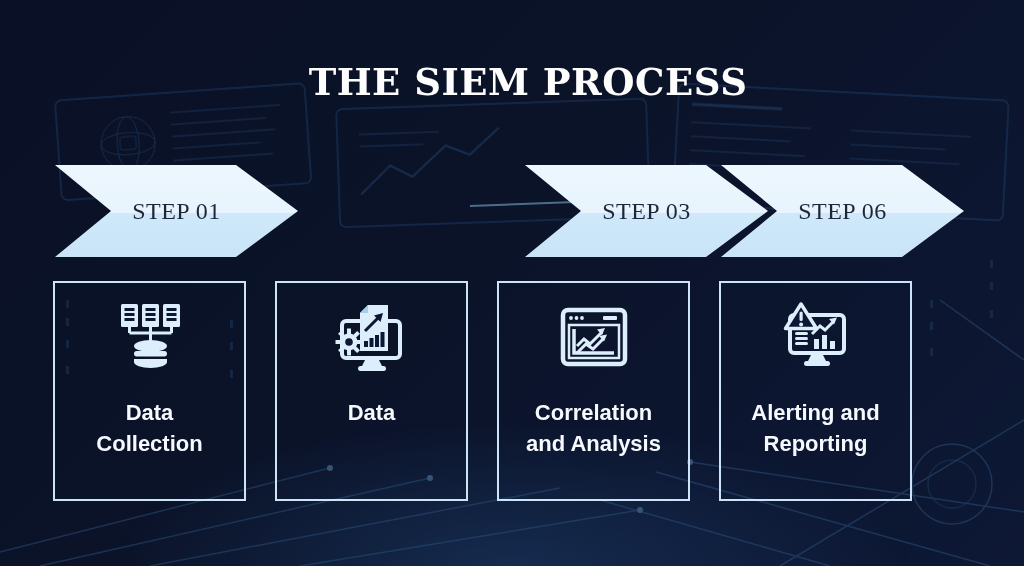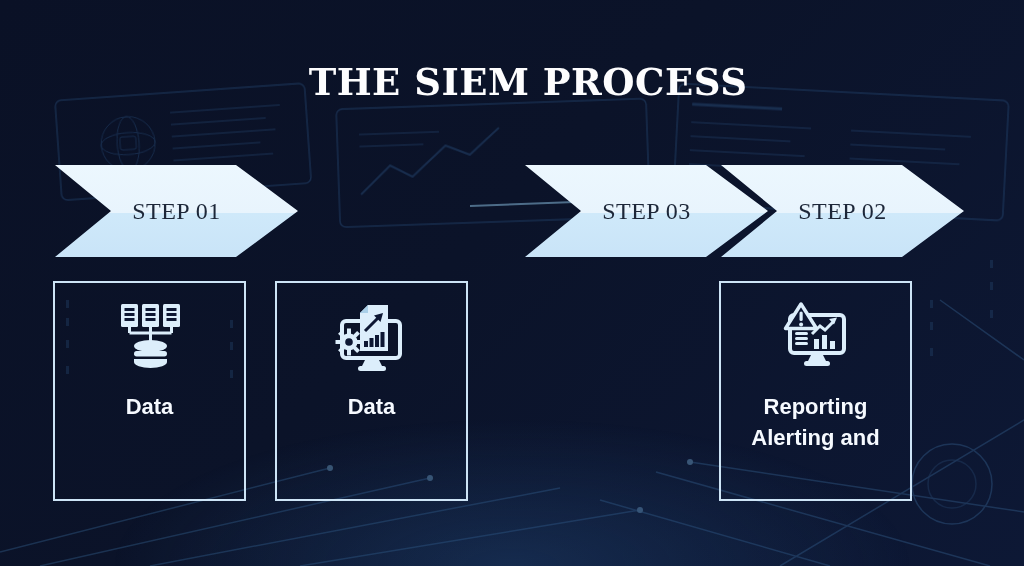--- a/index.html
+++ b/index.html
@@ -29,21 +29,21 @@
   }
   .a1{left:55px}.a2{left:277px}.a3{left:525px}.a4{left:721px}
   .stepbox{
     position:absolute;top:281px;height:220px;width:193px;box-sizing:border-box;
     border:2px solid #cde4f6;
     display:flex;flex-direction:column;align-items:center;
   }
   .b1{left:53px}.b2{left:275px}.b3{left:497px}.b4{left:719px}
   .stepbox .icon{margin-top:18px;width:76px;height:76px;}
   .stepbox .label{
-    margin-top:14px;text-align:center;color:#f6faff;font-weight:bold;
+    margin-top:20px;text-align:center;color:#f6faff;font-weight:bold;
     font-size:22px;line-height:31px;
   }
 </style>
 </head>
 <body>
 
 <div class="stage">
 
   <svg class="bg-art" width="1024" height="566" viewBox="0 0 1024 566">
     <g stroke="#2a4f7c" fill="none" opacity="0.45">
@@ -96,21 +96,21 @@
 
   <div class="title">THE SIEM PROCESS</div>
 
   <div class="arrow a1">
       <span>STEP 01</span>
     </div>
   <div class="arrow a3">
       <span>STEP 03</span>
     </div>
   <div class="arrow a4">
-      <span>STEP 02</span>
+      <span>STEP 06</span>
     </div>
 
   <div class="stepbox b1">
     <svg class="icon" viewBox="0 0 76 76">
       <g fill="#dceefb">
         <rect x="9" y="3" width="17" height="23" rx="1.5"></rect>
         <rect x="30" y="3" width="17" height="23" rx="1.5"></rect>
         <rect x="51" y="3" width="17" height="23" rx="1.5"></rect>
       </g>
       <g fill="#0d1733">
@@ -124,20 +124,21 @@
           <rect x="54.5" y="12" width="10" height="3"></rect>
           <rect x="54.5" y="17" width="10" height="3"></rect>
       </g>
       <path d="M17.5 26v6M38.5 26v6M59.5 26v6M17.5 32h42M38.5 32v8" stroke="#dceefb" stroke-width="3" fill="none"></path>
       <ellipse cx="38.5" cy="45" rx="16.5" ry="6" fill="#dceefb"></ellipse>
       <rect x="22" y="50" width="33" height="5.5" rx="2.7" fill="#dceefb"></rect>
       <path d="M22 58h33v3a16.5 6 0 0 1-33 0z" fill="#dceefb"></path>
     </svg>
     <div class="label">
       <div>Data</div>
+      <div>Collection</div>
     </div>
   </div>
 
   <div class="stepbox b2">
     <svg class="icon" viewBox="0 0 76 76">
       <rect x="8" y="20" width="58" height="37" rx="4" fill="none" stroke="#dceefb" stroke-width="4"></rect>
       <path d="M32 57h12l4 8h-20z" fill="#dceefb"></path>
       <rect x="24" y="65" width="28" height="5" rx="2.5" fill="#dceefb"></rect>
       <path d="M34 4H54V50H26V12Z" fill="#dceefb"></path>
       <path d="M34 4V12H26Z" fill="#a9cfe8"></path>
@@ -160,20 +161,39 @@
         <rect x="22.5" y="39" width="6" height="4" transform="rotate(45 15 41)"></rect>
         <circle cx="15" cy="41" r="8.5"></circle>
       </g>
       <circle cx="15" cy="41" r="3.8" fill="#0d1733"></circle>
     </svg>
     <div class="label">
       <div>Data</div>
     </div>
   </div>
 
+  <div class="stepbox b3">
+    <svg class="icon" viewBox="0 0 76 76">
+      <rect x="7" y="9" width="62" height="54" rx="5" fill="none" stroke="#dceefb" stroke-width="4.5"></rect>
+      <circle cx="15" cy="17" r="1.9" fill="#dceefb"></circle>
+      <circle cx="20.5" cy="17" r="1.9" fill="#dceefb"></circle>
+      <circle cx="26" cy="17" r="1.9" fill="#dceefb"></circle>
+      <rect x="47" y="15" width="14" height="4" rx="1" fill="#dceefb"></rect>
+      <rect x="13" y="24" width="50" height="33" fill="none" stroke="#dceefb" stroke-width="2.5"></rect>
+      <path d="M18 28V52H58" fill="none" stroke="#dceefb" stroke-width="3.5"></path>
+      <path d="M21 45L28 38L34 43L46 31" fill="none" stroke="#dceefb" stroke-width="3"></path>
+      <path d="M49 27l-8 1.5 5 5.5z" fill="#dceefb"></path>
+      <path d="M21 52L30 43L37 48L48 37" fill="none" stroke="#dceefb" stroke-width="3"></path>
+      <path d="M51 33.5l-8 1.5 5 5.5z" fill="#dceefb"></path>
+    </svg>
+    <div class="label">
+      <div>Correlation</div>
+      <div>and Analysis</div>
+    </div>
+  </div>
 
   <div class="stepbox b4">
     <svg class="icon" viewBox="0 0 76 76">
       <rect x="12" y="14" width="54" height="38" rx="4" fill="none" stroke="#dceefb" stroke-width="4"></rect>
       <path d="M34 52h10l4 8h-18z" fill="#dceefb"></path>
       <rect x="26" y="60" width="26" height="5" rx="2.5" fill="#dceefb"></rect>
       <g fill="#dceefb">
         <rect x="17" y="31" width="13" height="3" rx="1.5"></rect>
         <rect x="17" y="36" width="13" height="3" rx="1.5"></rect>
         <rect x="17" y="41" width="13" height="3" rx="1.5"></rect>
@@ -181,18 +201,18 @@
         <rect x="44" y="34" width="5" height="14"></rect>
         <rect x="52" y="40" width="5" height="8"></rect>
       </g>
       <path d="M34 33L42 25L47 29L56 20" fill="none" stroke="#dceefb" stroke-width="3"></path>
       <path d="M59 16.5l-8 1.5 5 5.5z" fill="#dceefb"></path>
       <path d="M23 3L38.5 27.5H7.5Z" fill="#0d1733" stroke="#dceefb" stroke-width="3.5" stroke-linejoin="round"></path>
       <rect x="21.5" y="10.5" width="3.2" height="9.5" rx="1.6" fill="#dceefb"></rect>
       <circle cx="23.1" cy="23.5" r="2" fill="#dceefb"></circle>
     </svg>
     <div class="label">
+      <div>Alerting and</div>
       <div>Reporting</div>
-      <div>Alerting and</div>
     </div>
   </div>
 
 </div>
 
 </body></html>

